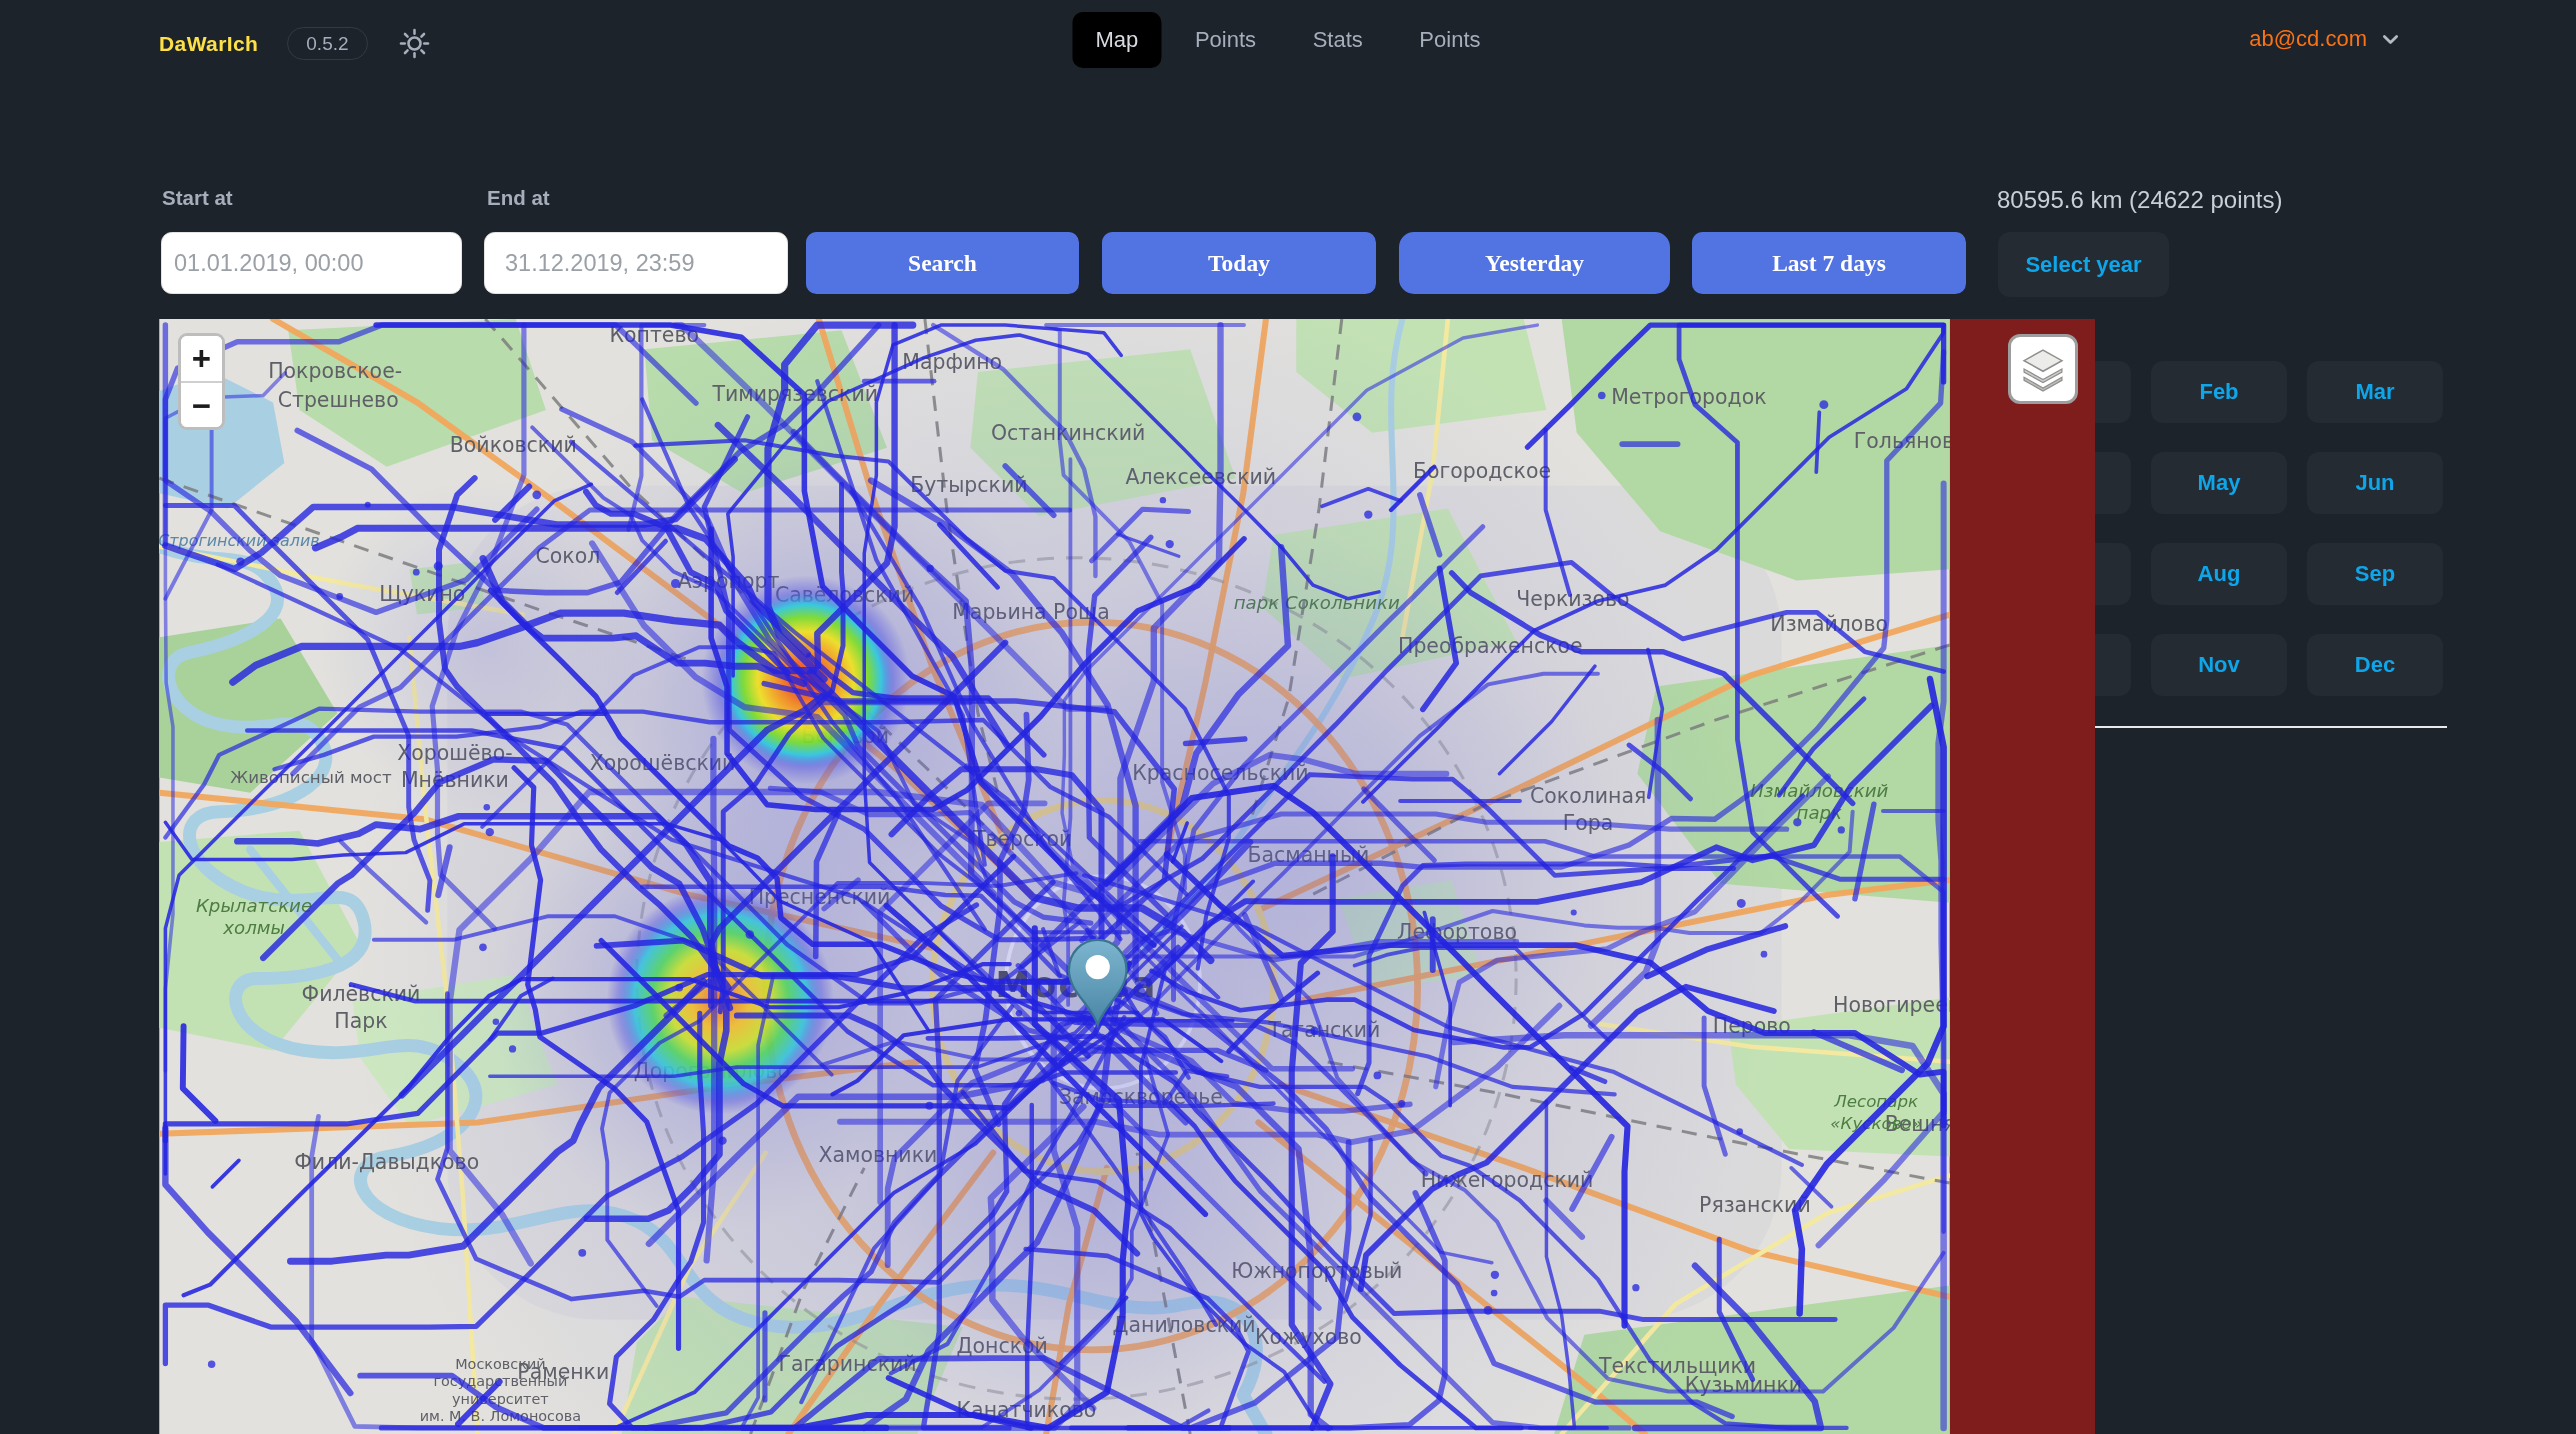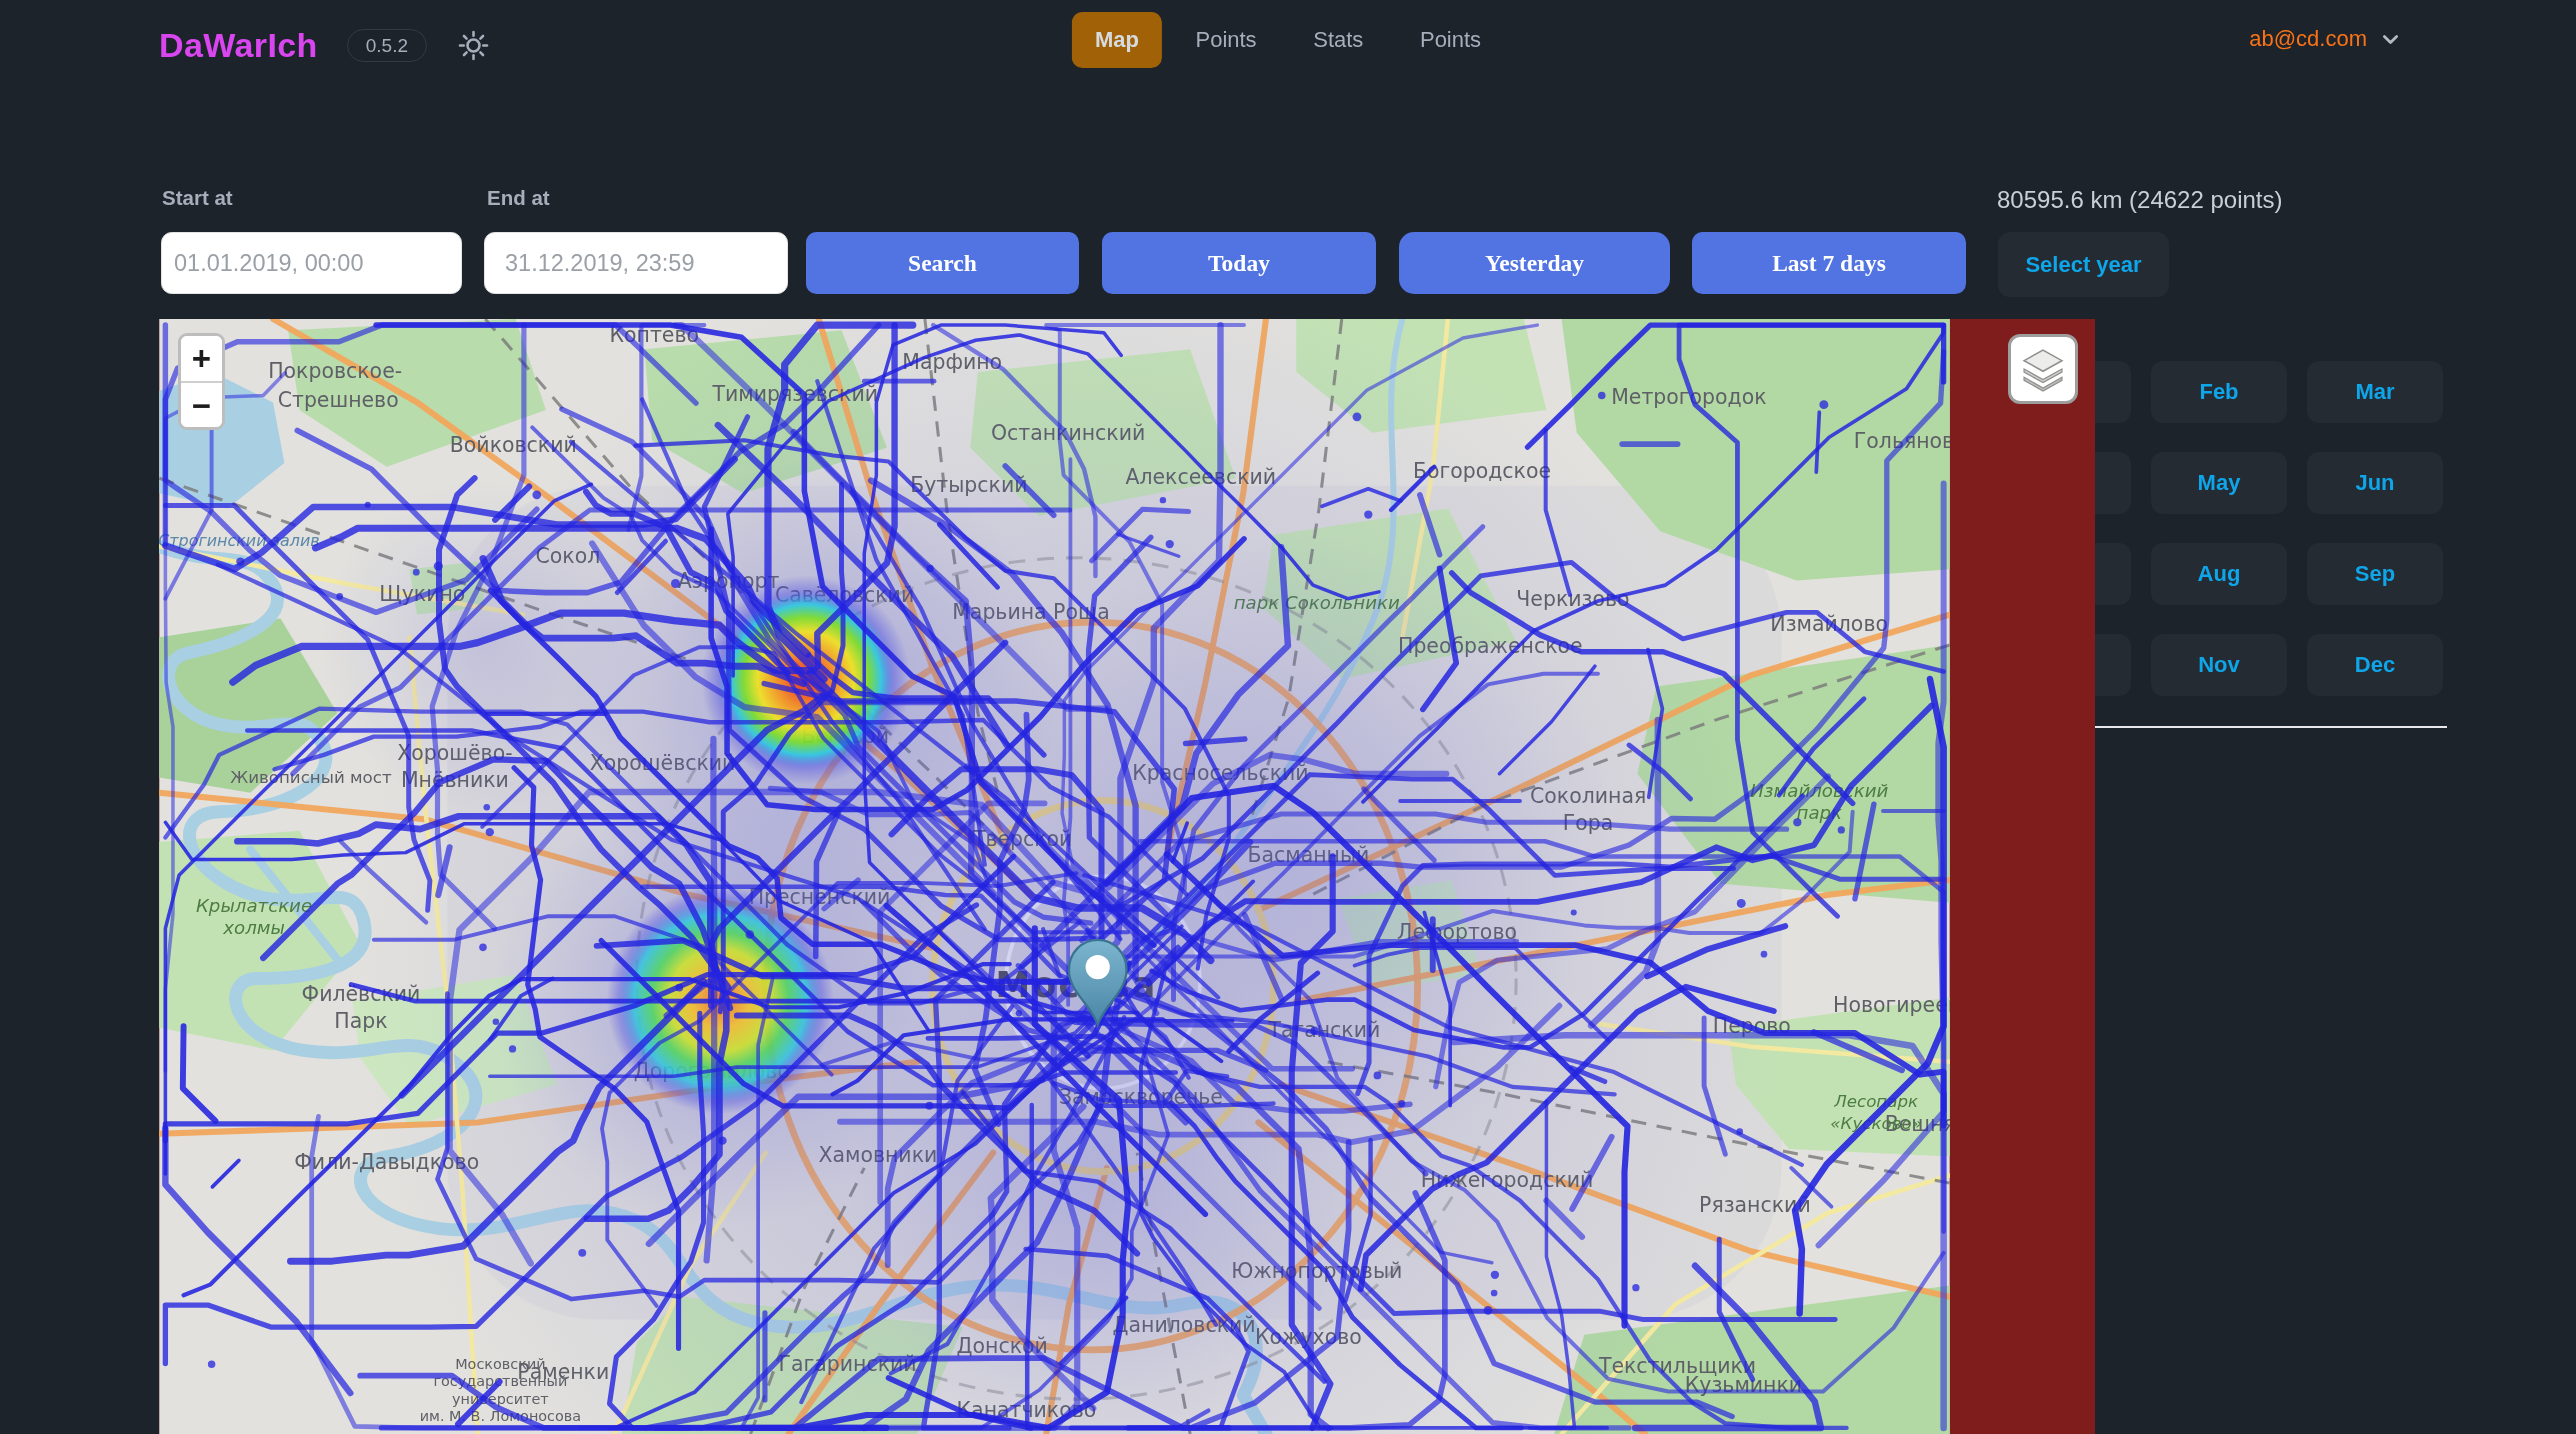--- a/index.html
+++ b/index.html
@@ -7,29 +7,29 @@
   body {
     background:#1d232a;
     font-family:"Liberation Sans","DejaVu Sans",sans-serif;
     color:#a6adbb;
     position:relative;
   }
 
   
   .navbar { position:absolute; left:0; top:0; width:2576px; height:92px; }
   .brand { position:absolute; left:159px; top:26px; display:flex; align-items:center; gap:29px; }
-  .logo { font-size:34px; font-weight:700; color:#d946ef; letter-spacing:0.4px; }
+  .logo { font-size:21px; font-weight:700; color:#fde047; letter-spacing:0.4px; }
   .version-badge {
     font-size:19px; color:#a6adbb; border:1.5px solid #323a44; border-radius:7580px;
     padding:6px 18px; line-height:1;
   }
   .theme-toggle { width:35px; height:35px; cursor:pointer; display:flex; align-items:center; justify-content:center; }
   .tabs { position:absolute; left:50%; top:12px; transform:translateX(-50%); display:flex; align-items:center; gap:10.6px; }
   .tab { font-size:22px; color:#a6adbb; padding:15px 23px; border-radius:10.6px; cursor:pointer; white-space:nowrap; }
-  .tab.active { background:#a16207; color:#d7dbe0;font-weight:bold; }
+  .tab.active { background:#000000; color:#d7dbe0; }
   .user-menu { position:absolute; right:174px; top:26px; display:flex; align-items:center; gap:12px; cursor:pointer; }
   .user-email { font-size:22px; color:#f97316; }
 
   
   .field-label { position:absolute; font-size:20.5px; font-weight:600; color:#a6adbb; }
   .lbl-start { left:162px; top:186px; }
   .lbl-end   { left:487px; top:186px; }
   .date-input {
     position:absolute; top:232px; height:62px; background:#ffffff; border:0.8px solid #e3e3e3;
     border-radius:10.6px; font-size:23.5px; color:#9aa0a6; padding:0 20px;

